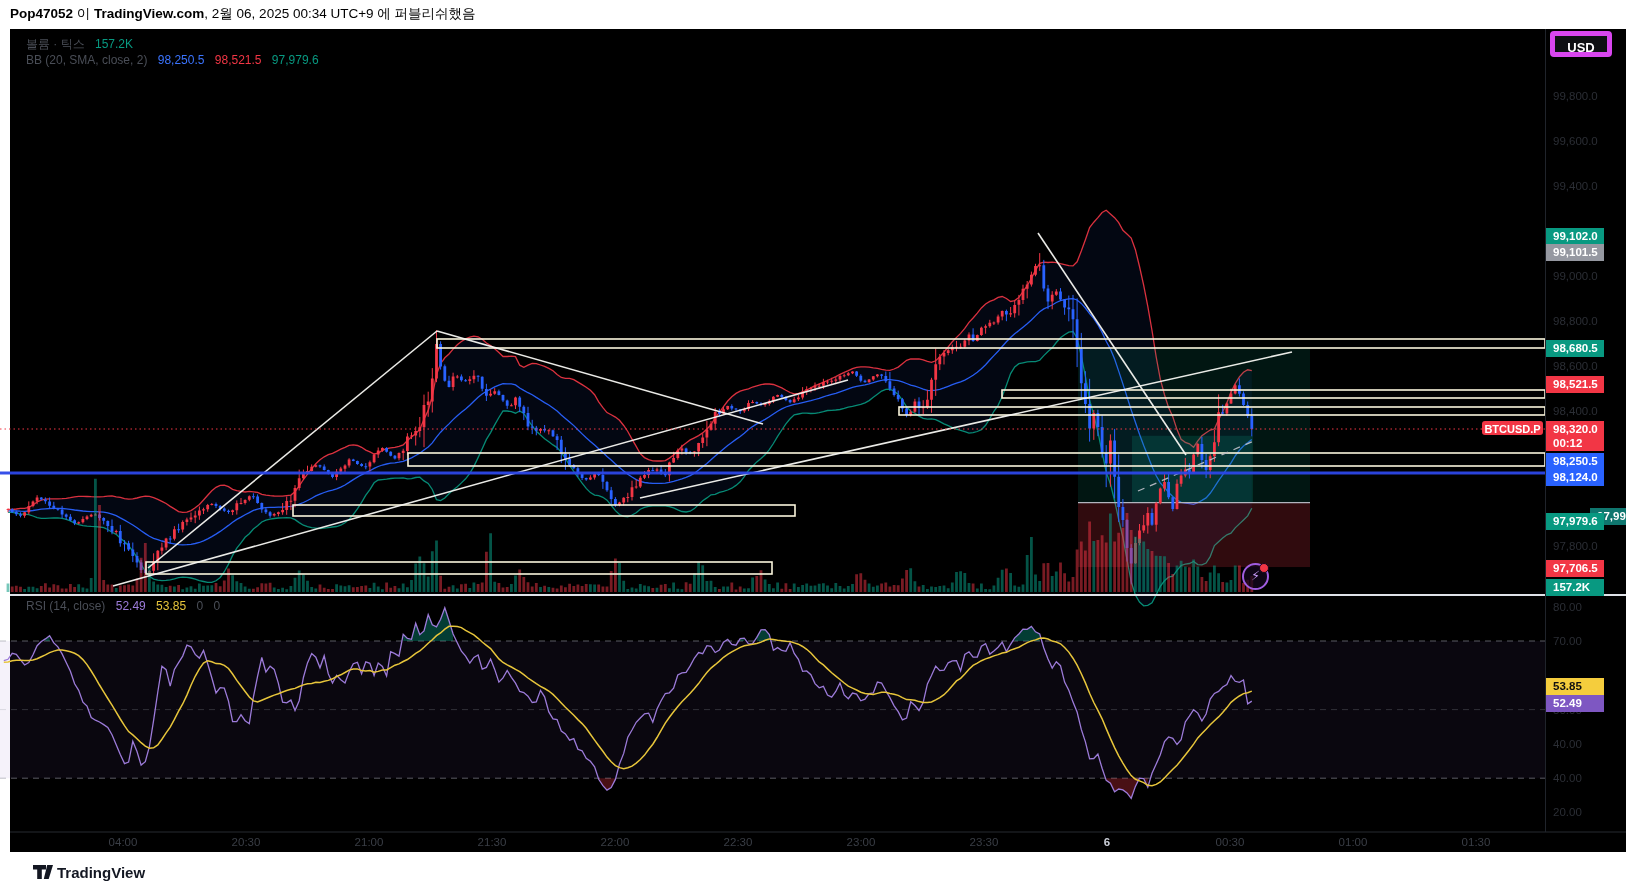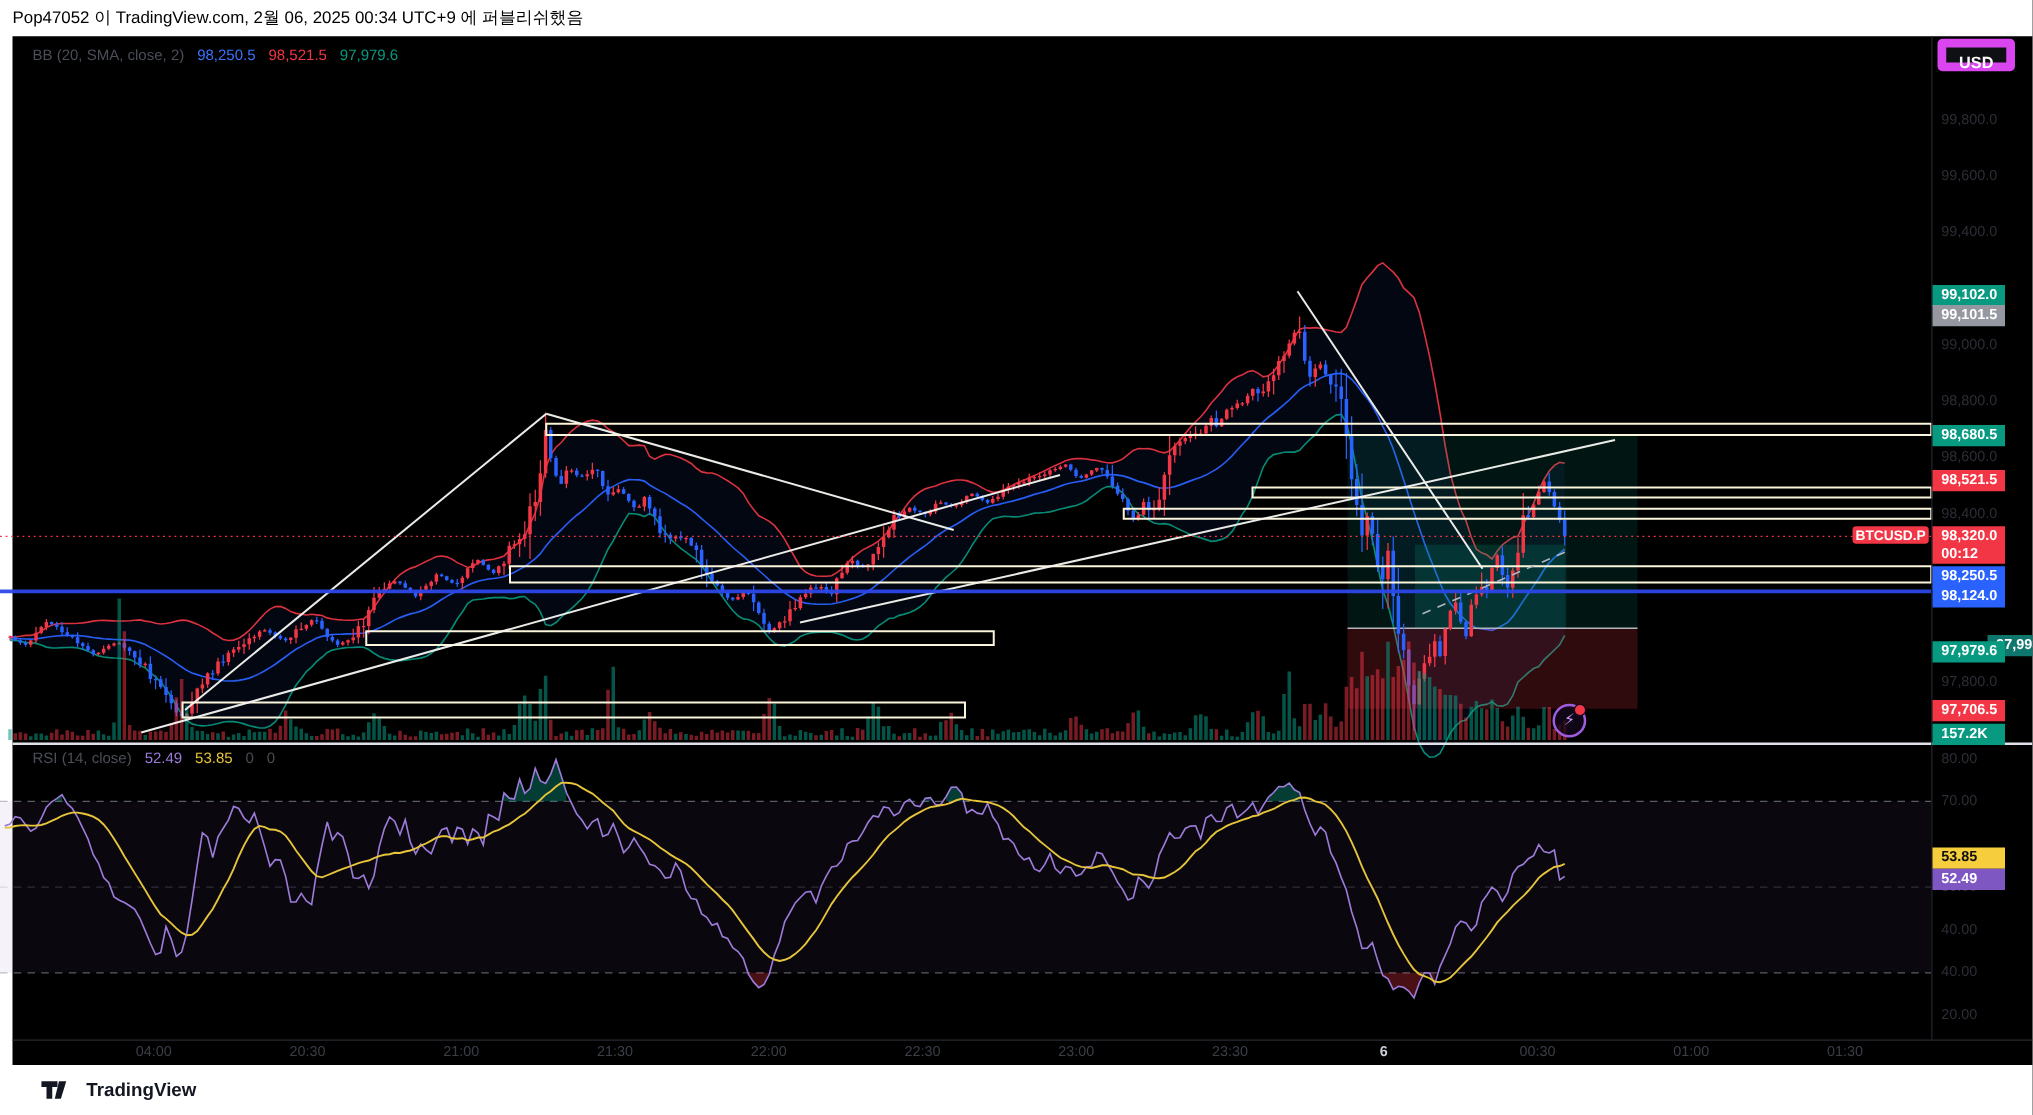--- a/index.html
+++ b/index.html
@@ -1,48 +1,48 @@
 <!DOCTYPE html>
 <html><head>
 <meta charset="utf-8">
 <style>
   html,body{margin:0;padding:0}
   body{width:1626px;height:892px;position:relative;background:#fff;overflow:hidden;
        font-family:"Liberation Sans","DejaVu Sans",sans-serif;}
   .pubbar{position:absolute;left:0;top:0;width:100%;height:29px;background:#fff;color:#000;
           font-size:13.5px;line-height:28px;padding-left:10px;box-sizing:border-box;white-space:nowrap}
-  .pubbar b{font-weight:400}
+  .pubbar b{font-weight:700}
   .chartbg{position:absolute;left:10px;top:29px;width:1616px;height:823px;background:#000}
   #plot{position:absolute;left:0;top:29px;width:1626px;height:823px;display:block}
   #overlay{position:absolute;left:0;top:0;width:1626px;height:892px;pointer-events:none}
   .legend{position:absolute;left:26px;font-size:12px;color:#4a4e57;white-space:nowrap}
   .lrow{height:16px;line-height:16px}
   .lrow span{margin-right:7px}
   .lrow .lbl{margin-right:2px}
   .dim{color:#4a4e57}.red{color:#f23645}.teal{color:#089981}.blue{color:#3b74ff}
   .green{color:#089981}.purple{color:#9c7bd9}.yellow{color:#e7c53b}
   .ptick{position:absolute;left:1553px;font-size:11.5px;color:#2b2e35;white-space:nowrap}
   .ttick{position:absolute;transform:translateX(-50%);font-size:11.5px;color:#3a3e46;white-space:nowrap}
   .pbadge{position:absolute;left:1546px;width:58px;height:17px;line-height:17px;font-size:11.5px;
           font-weight:700;padding-left:7px;box-sizing:border-box;color:#fff;white-space:nowrap}
   .curbadge{position:absolute;left:1546px;top:421px;width:58px;height:30px;background:#f23645;color:#fff;
             font-size:11.5px;font-weight:700;padding:1px 0 0 7px;box-sizing:border-box;line-height:14px}
   .symtag{position:absolute;left:1482px;top:421px;width:61px;height:14px;background:#f23645;color:#fff;
           border-radius:3px;font-size:11px;font-weight:700;text-align:center;line-height:16px}
   .usdbtn{position:absolute;left:1550px;top:31px;width:62px;height:26px;background:#0e1013;
-          border:7px solid #d946ef;border-radius:4px;color:#fff;font-size:13px;font-weight:700;
+          border:5px solid #d946ef;border-radius:4px;color:#fff;font-size:13px;font-weight:700;
           text-align:center;line-height:24px;box-sizing:border-box}
   .reaction{position:absolute;left:1242px;top:563px;width:27px;height:27px;border-radius:50%;
             border:2px solid #a05de0;background:rgba(20,8,30,.75);box-sizing:border-box;
             text-align:center;line-height:22px;font-size:13px;color:#c79af5}
   .reaction .dot{position:absolute;right:-2px;top:-2px;width:8px;height:8px;border-radius:50%;
                  background:#f23645;border:1px solid #14081e}
   .footer{position:absolute;left:0;top:852px;width:100%;height:40px;background:#fff;
           display:flex;align-items:center;padding-left:33px;box-sizing:border-box}
-  .footer .brand{font-size:15px;font-weight:700;color:#131722;margin-left:12px}
+  .footer .brand{font-size:15px;font-weight:700;color:#131722;margin-left:0}
 </style>
 </head>
 <body>
 
 <div>
 
   <div class="pubbar">
     <b>Pop47052</b><span> 이 </span><b>TradingView.com</b><span>, 2월 06, 2025 00:34 UTC+9 에 퍼블리쉬했음</span>
   </div>
 
@@ -91,20 +91,24 @@
       <polyline points="3.8,631.7 8.0,630.3 12.2,624.3 16.3,625.3 20.5,630.8 24.6,636.0 28.8,633.5 33.0,625.8 37.1,616.7 41.3,612.5 45.4,609.9 49.6,606.7 53.8,613.9 57.9,617.8 62.1,624.9 66.2,633.5 70.4,642.2 74.6,654.8 78.7,661.4 82.9,673.1 87.0,677.1 91.2,688.5 95.4,691.2 99.5,693.0 103.7,695.6 107.8,698.5 112.0,705.8 116.2,715.7 120.3,725.6 124.5,734.6 128.6,733.1 132.8,712.3 137.0,722.5 141.1,736.1 145.3,732.7 149.4,717.7 153.6,691.4 157.8,663.0 161.9,637.2 166.1,640.7 170.2,657.1 174.4,640.4 178.6,633.6 182.7,627.1 186.9,616.1 191.0,617.8 195.2,625.4 199.4,629.1 203.5,621.4 207.7,634.7 211.8,648.7 216.0,664.0 220.2,658.7 224.3,659.1 228.5,672.1 232.6,692.5 236.8,692.6 241.0,685.7 245.1,691.7 249.3,694.7 253.4,668.0 257.6,647.2 261.8,628.5 265.9,643.0 270.1,637.2 274.2,640.4 278.4,654.4 282.6,673.2 286.7,673.8 290.9,671.1 295.0,681.6 299.2,671.7 303.4,648.5 307.5,633.9 311.7,624.6 315.8,628.2 320.0,638.8 324.2,626.7 328.3,644.9 332.5,654.1 336.6,646.3 340.8,650.7 345.0,654.0 349.1,643.0 353.3,634.7 357.4,633.3 361.6,644.8 365.8,632.9 369.9,634.3 374.1,646.4 378.2,634.1 382.4,637.4 386.6,647.0 390.7,622.6 394.9,624.6 399.0,627.1 403.2,605.3 407.4,609.5 411.5,610.3 415.7,594.3 419.8,605.7 424.0,601.9 428.2,585.6 432.3,595.8 436.5,597.8 440.6,590.3 444.8,578.7 449.0,591.8 453.1,605.0 457.3,613.7 461.4,622.2 465.6,627.2 469.8,634.1 473.9,628.4 478.1,626.0 482.2,640.2 486.4,638.4 490.6,630.0 494.7,640.4 498.9,653.1 503.0,648.9 507.2,641.5 511.4,648.3 515.5,654.2 519.7,662.5 523.8,663.5 528.0,667.2 532.2,673.5 536.3,672.8 540.5,661.4 544.6,667.8 548.8,682.9 553.0,689.9 557.1,690.6 561.3,702.1 565.4,704.9 569.6,711.2 573.8,709.7 577.9,720.3 582.1,721.8 586.2,729.2 590.4,732.3 594.6,737.8 598.7,750.3 602.9,756.7 607.0,761.1 611.2,758.6 615.4,750.4 619.5,734.9 623.7,724.4 627.8,708.2 632.0,701.0 636.2,693.3 640.3,689.0 644.5,684.8 648.6,684.1 652.8,693.2 657.0,680.0 661.1,671.7 665.3,664.5 669.4,663.8 673.6,659.1 677.8,646.0 681.9,643.9 686.1,643.4 690.2,636.9 694.4,629.0 698.6,623.6 702.7,624.7 706.9,616.6 711.0,617.3 715.2,623.5 719.4,621.1 723.5,613.1 727.7,610.4 731.8,615.4 736.0,616.2 740.2,609.7 744.3,609.1 748.5,614.8 752.6,614.6 756.8,608.4 761.0,600.9 765.1,600.6 769.3,605.6 773.4,621.3 777.6,618.6 781.8,621.5 785.9,622.3 790.1,613.6 794.2,624.4 798.4,630.3 802.6,642.4 806.7,641.9 810.9,645.7 815.0,654.6 819.2,658.8 823.4,657.3 827.5,666.1 831.7,668.1 835.8,662.5 840.0,653.9 844.2,665.9 848.3,669.7 852.5,664.1 856.6,665.1 860.8,671.8 865.0,670.2 869.1,664.6 873.3,664.0 877.4,653.0 881.6,654.0 885.8,661.8 889.9,668.6 894.1,676.8 898.2,682.7 902.4,690.9 906.6,689.1 910.7,672.8 914.9,676.5 919.0,681.5 923.2,673.4 927.4,654.9 931.5,646.5 935.7,637.1 939.8,641.6 944.0,641.2 948.2,633.8 952.3,631.9 956.5,631.6 960.6,641.9 964.8,625.5 969.0,622.8 973.1,628.2 977.3,628.0 981.4,617.2 985.6,614.6 989.8,625.1 993.9,621.9 998.1,618.2 1002.2,613.2 1006.4,622.6 1010.6,615.3 1014.7,608.8 1018.9,605.0 1023.0,600.2 1027.2,600.4 1031.4,597.4 1035.5,602.8 1039.7,605.0 1043.8,619.0 1048.0,630.0 1052.2,639.1 1056.3,632.7 1060.5,636.7 1064.6,653.1 1068.8,661.3 1073.0,673.1 1077.1,683.0 1081.3,700.4 1085.4,712.9 1089.6,729.8 1093.8,729.5 1097.9,725.1 1102.1,739.3 1106.2,751.4 1110.4,754.1 1114.6,762.7 1118.7,760.0 1122.9,760.9 1127.0,763.9 1131.2,769.3 1135.4,757.4 1139.5,749.2 1143.7,749.5 1147.8,758.3 1152.0,744.3 1156.2,735.1 1160.3,725.8 1164.5,712.5 1168.6,708.0 1172.8,709.3 1177.0,715.5 1181.1,710.8 1185.3,692.9 1189.4,687.2 1193.6,680.7 1197.8,684.1 1201.9,692.0 1206.1,685.0 1210.2,670.1 1214.4,664.4 1218.6,662.4 1222.7,658.0 1226.9,655.5 1231.0,646.6 1235.2,652.3 1239.4,653.4 1243.5,651.0 1247.7,674.9 1251.8,672.1" fill="none" stroke="#9c7bd9" stroke-width="1.3"></polyline>
       <polyline points="3.8,633.2 8.0,633.0 12.2,631.8 16.3,631.3 20.5,631.2 24.6,631.5 28.8,631.4 33.0,631.0 37.1,629.7 41.3,627.7 45.4,625.9 49.6,623.6 53.8,622.1 57.9,621.1 62.1,621.1 66.2,621.8 70.4,622.8 74.6,624.3 78.7,626.7 82.9,630.6 87.0,635.6 91.2,642.0 95.4,648.8 99.5,656.0 103.7,662.8 107.8,669.5 112.0,676.2 116.2,683.1 120.3,690.0 124.5,696.7 128.6,702.6 132.8,705.9 137.0,709.7 141.1,713.7 145.3,717.1 149.4,719.2 153.6,718.8 157.8,715.9 161.9,710.2 166.1,703.9 170.2,698.2 174.4,690.4 178.6,682.1 182.7,675.0 186.9,666.1 191.0,656.2 195.2,647.3 199.4,639.9 203.5,634.1 207.7,631.7 211.8,632.7 216.0,634.6 220.2,634.8 224.3,636.3 228.5,639.5 232.6,645.0 236.8,651.4 241.0,657.0 245.1,662.5 249.3,668.0 253.4,671.9 257.6,672.9 261.8,671.2 265.9,669.5 270.1,667.7 274.2,666.1 278.4,664.7 282.6,663.0 286.7,661.5 290.9,660.3 295.0,659.4 299.2,657.5 303.4,655.9 307.5,654.8 311.7,654.4 315.8,653.2 320.0,653.4 324.2,652.2 328.3,651.4 332.5,649.8 336.6,647.5 340.8,645.8 345.0,643.5 349.1,641.1 353.3,640.0 357.4,639.9 361.6,641.6 365.8,642.0 369.9,641.6 374.1,643.3 378.2,642.4 382.4,641.0 386.6,641.0 390.7,638.7 394.9,636.2 399.0,634.9 403.2,632.5 407.4,630.5 411.5,627.6 415.7,624.4 419.8,622.0 424.0,618.3 428.2,614.3 432.3,610.8 436.5,606.7 440.6,604.0 444.8,600.2 449.0,597.3 453.1,597.2 457.3,597.6 461.4,598.6 465.6,601.3 469.8,603.7 473.9,605.9 478.1,609.3 482.2,613.0 486.4,616.3 490.6,619.6 494.7,624.8 498.9,629.9 503.0,633.5 507.2,635.9 511.4,638.0 515.5,640.3 519.7,642.6 523.8,645.6 528.0,649.0 532.2,651.8 536.3,654.7 540.5,657.3 544.6,659.5 548.8,662.0 553.0,665.4 557.1,669.5 561.3,674.0 565.4,678.3 569.6,682.3 573.8,686.2 577.9,690.6 582.1,694.6 586.2,699.3 590.4,705.2 594.6,711.1 598.7,716.7 602.9,722.3 607.0,728.1 611.2,732.8 615.4,736.6 619.5,738.6 623.7,739.8 627.8,738.8 632.0,737.1 636.2,734.1 640.3,730.5 644.5,726.1 648.6,720.5 652.8,715.2 657.0,708.5 661.1,701.3 665.3,694.1 669.4,688.2 673.6,682.7 677.8,677.5 681.9,672.8 686.1,668.6 690.2,664.3 694.4,659.6 698.6,654.6 702.7,648.9 706.9,643.6 711.0,639.1 715.2,635.7 719.4,632.1 723.5,628.3 727.7,625.3 731.8,622.9 736.0,620.7 740.2,618.4 744.3,616.7 748.5,616.0 752.6,615.2 756.8,614.5 761.0,613.1 765.1,611.2 769.3,609.9 773.4,610.6 777.6,611.3 781.8,611.8 785.9,612.3 790.1,612.6 794.2,613.9 798.4,615.2 802.6,617.5 806.7,620.3 810.9,624.0 815.0,628.5 819.2,632.9 823.4,635.9 827.5,639.9 831.7,643.8 835.8,647.1 840.0,650.5 844.2,654.0 848.3,657.2 852.5,659.1 856.6,661.0 860.8,663.2 865.0,664.5 869.1,664.9 873.3,665.5 877.4,664.4 881.6,663.2 885.8,663.2 889.9,664.4 894.1,665.3 898.2,666.4 902.4,668.6 906.6,670.6 910.7,670.7 914.9,671.2 919.0,672.6 923.2,673.4 927.4,673.6 931.5,673.0 935.7,670.9 939.8,668.6 944.0,665.7 948.2,661.6 952.3,656.7 956.5,651.9 960.6,649.3 964.8,645.1 969.0,640.2 973.1,636.4 977.3,634.2 981.4,631.7 985.6,629.9 989.8,628.5 993.9,626.9 998.1,625.6 1002.2,624.0 1006.4,623.3 1010.6,621.1 1014.7,619.7 1018.9,618.2 1023.0,615.9 1027.2,613.6 1031.4,611.9 1035.5,610.9 1039.7,609.2 1043.8,609.0 1048.0,610.0 1052.2,612.1 1056.3,613.0 1060.5,614.8 1064.6,618.5 1068.8,623.1 1073.0,629.2 1077.1,636.1 1081.3,644.7 1085.4,653.9 1089.6,664.3 1093.8,673.5 1097.9,681.4 1102.1,689.8 1106.2,699.6 1110.4,709.4 1114.6,718.6 1118.7,726.8 1122.9,734.1 1127.0,740.8 1131.2,746.6 1135.4,750.3 1139.5,751.9 1143.7,753.6 1147.8,756.3 1152.0,756.8 1156.2,755.4 1160.3,753.0 1164.5,748.9 1168.6,744.5 1172.8,740.2 1177.0,736.2 1181.1,731.3 1185.3,726.0 1189.4,720.8 1193.6,715.1 1197.8,708.9 1201.9,704.5 1206.1,700.3 1210.2,695.7 1214.4,691.7 1218.6,687.9 1222.7,683.6 1226.9,678.6 1231.0,673.3 1235.2,669.9 1239.4,667.0 1243.5,664.6 1247.7,663.8 1251.8,662.1" fill="none" stroke="#e7c53b" stroke-width="1.5"></polyline>
       <line x1="10" y1="566" x2="1626" y2="566" stroke="#dfe2e8" stroke-width="2"></line>
       <line x1="10" y1="803" x2="1626" y2="803" stroke="#262a31" stroke-width="1"></line>
       <line x1="1545.5" y1="0" x2="1545.5" y2="803" stroke="#20242b" stroke-width="1"></line>
     </svg>
 
   <div id="overlay">
 
     <div class="legend" style="top:36px">
+      <div class="lrow">
+        <span class="dim">볼륨 · 틱스</span>
+        <span class="teal">157.2K</span>
+      </div>
       <div class="lrow">
         <span class="dim">BB (20, SMA, close, 2)</span>
         <span class="blue">98,250.5</span>
         <span class="red">98,521.5</span>
         <span class="green">97,979.6</span>
       </div>
     </div>
 
     <div class="legend" style="top:598px">
       <div class="lrow">

